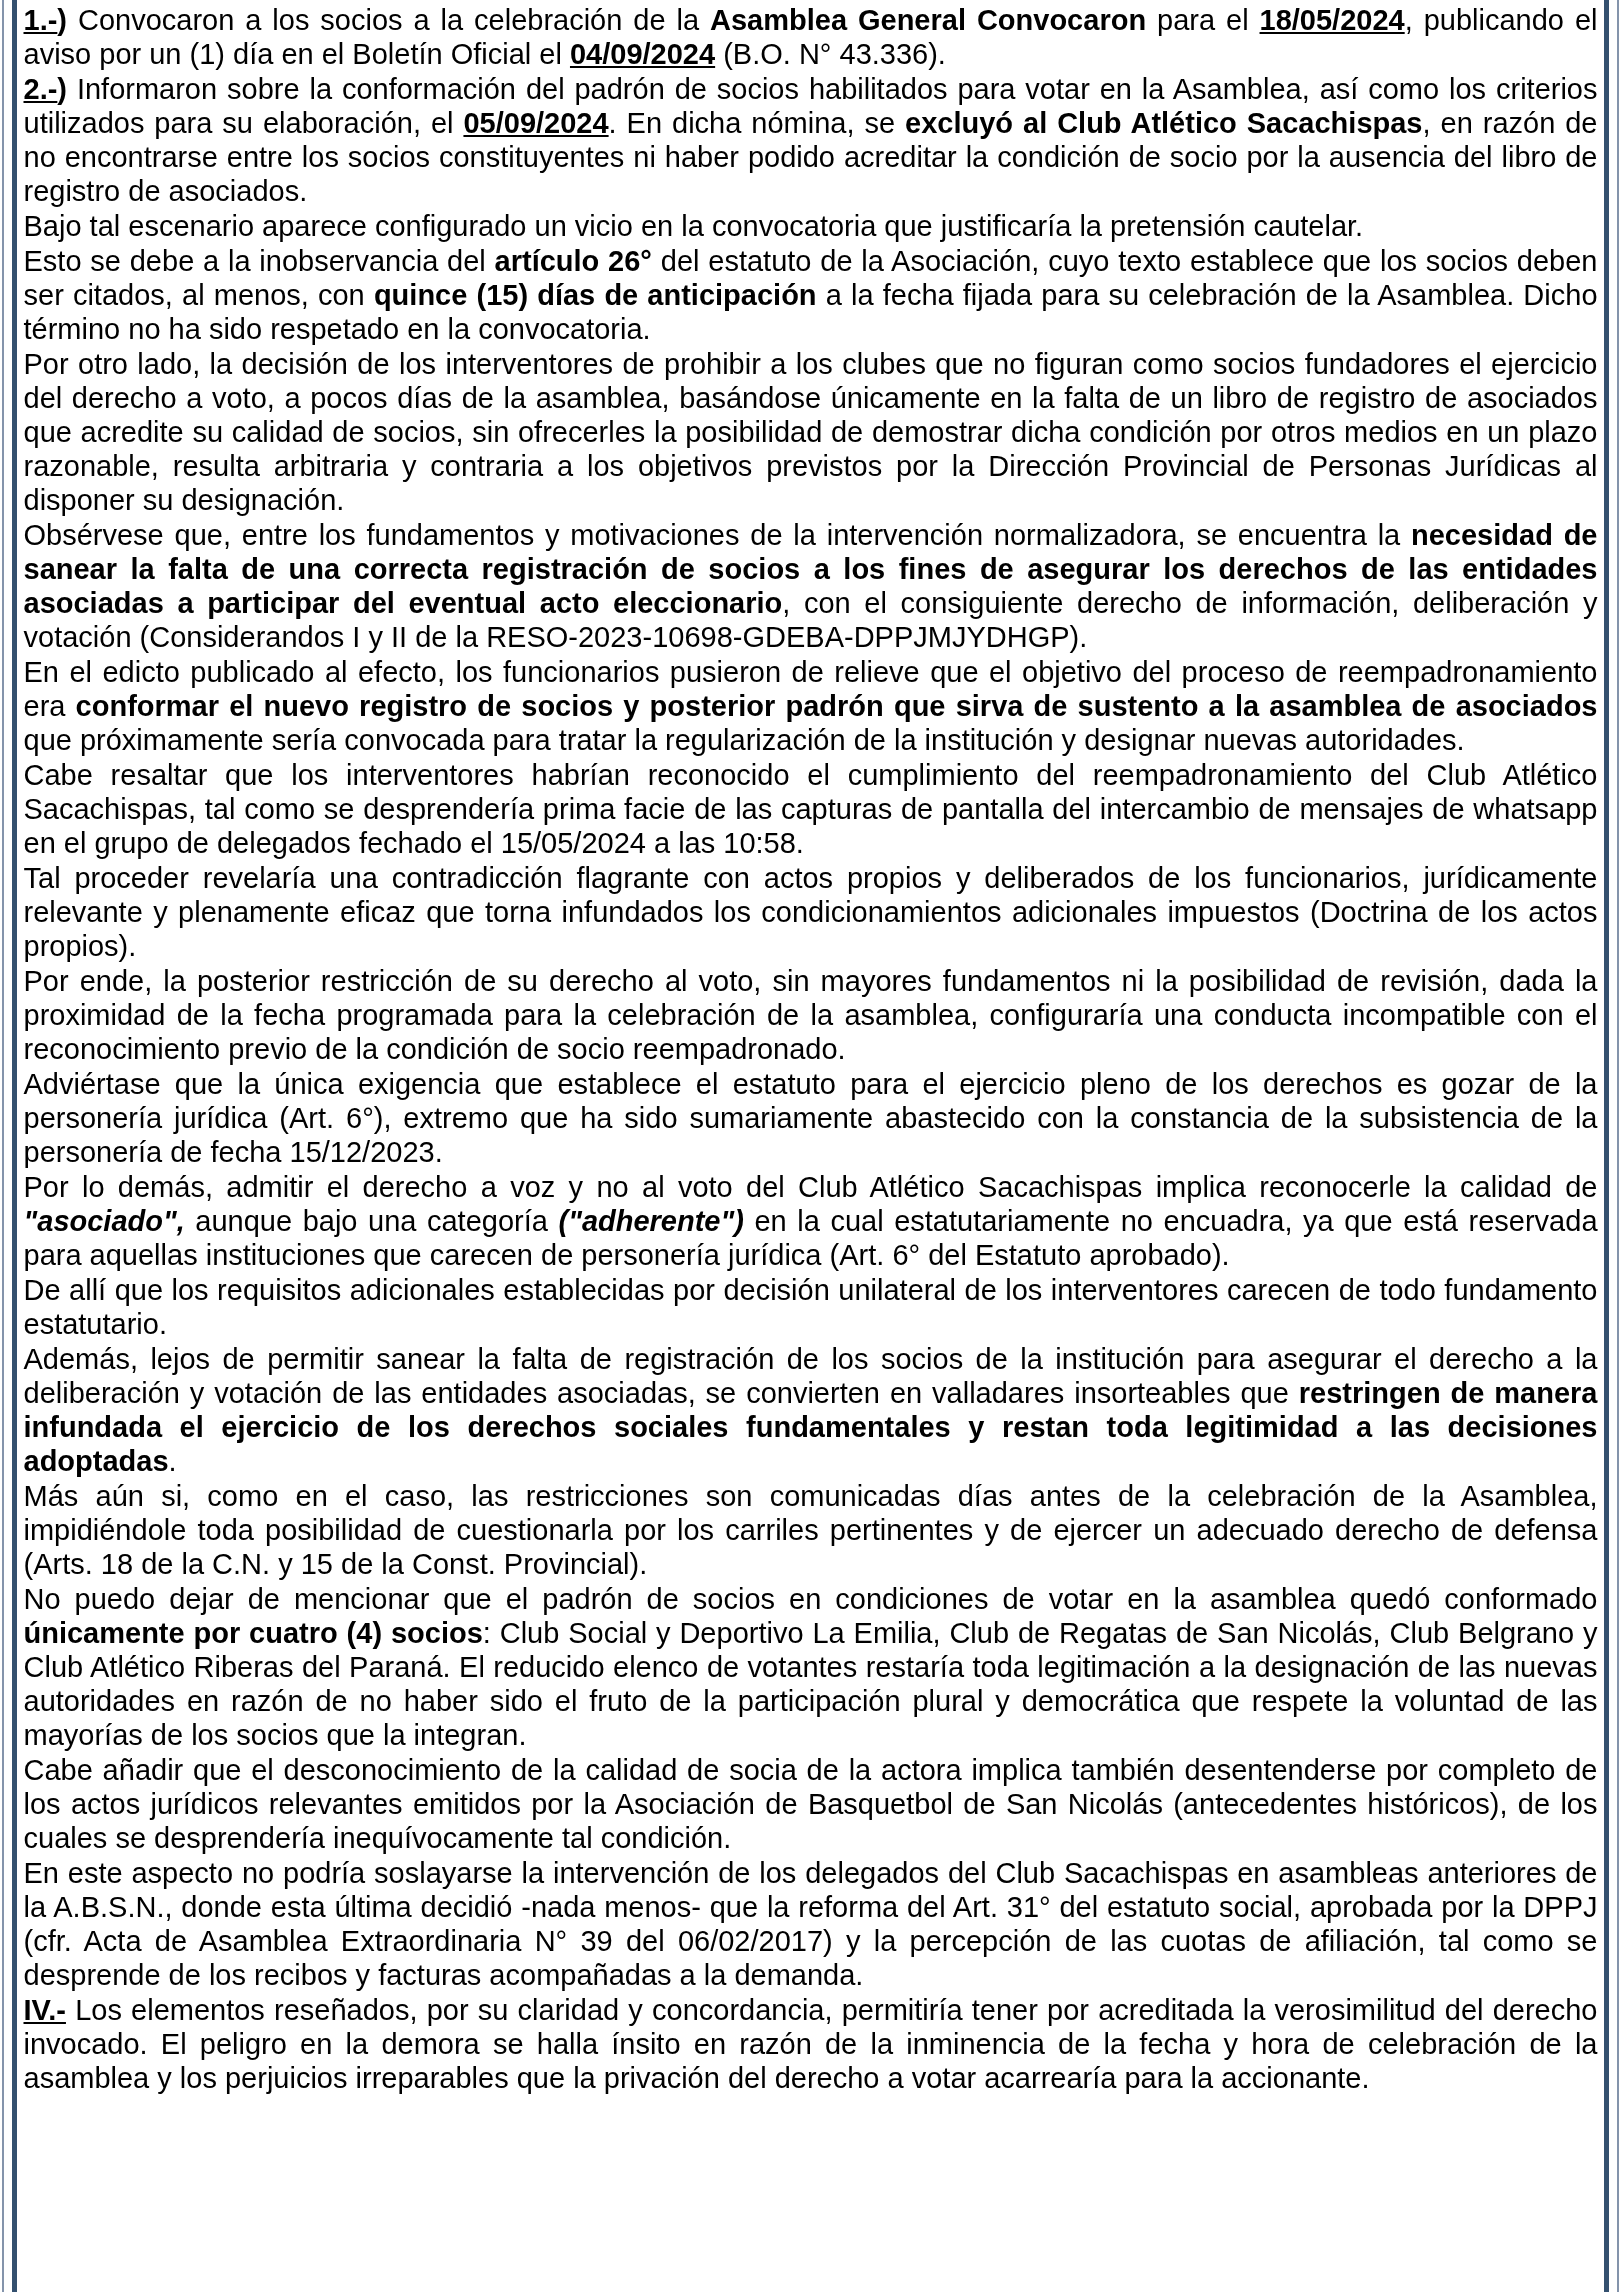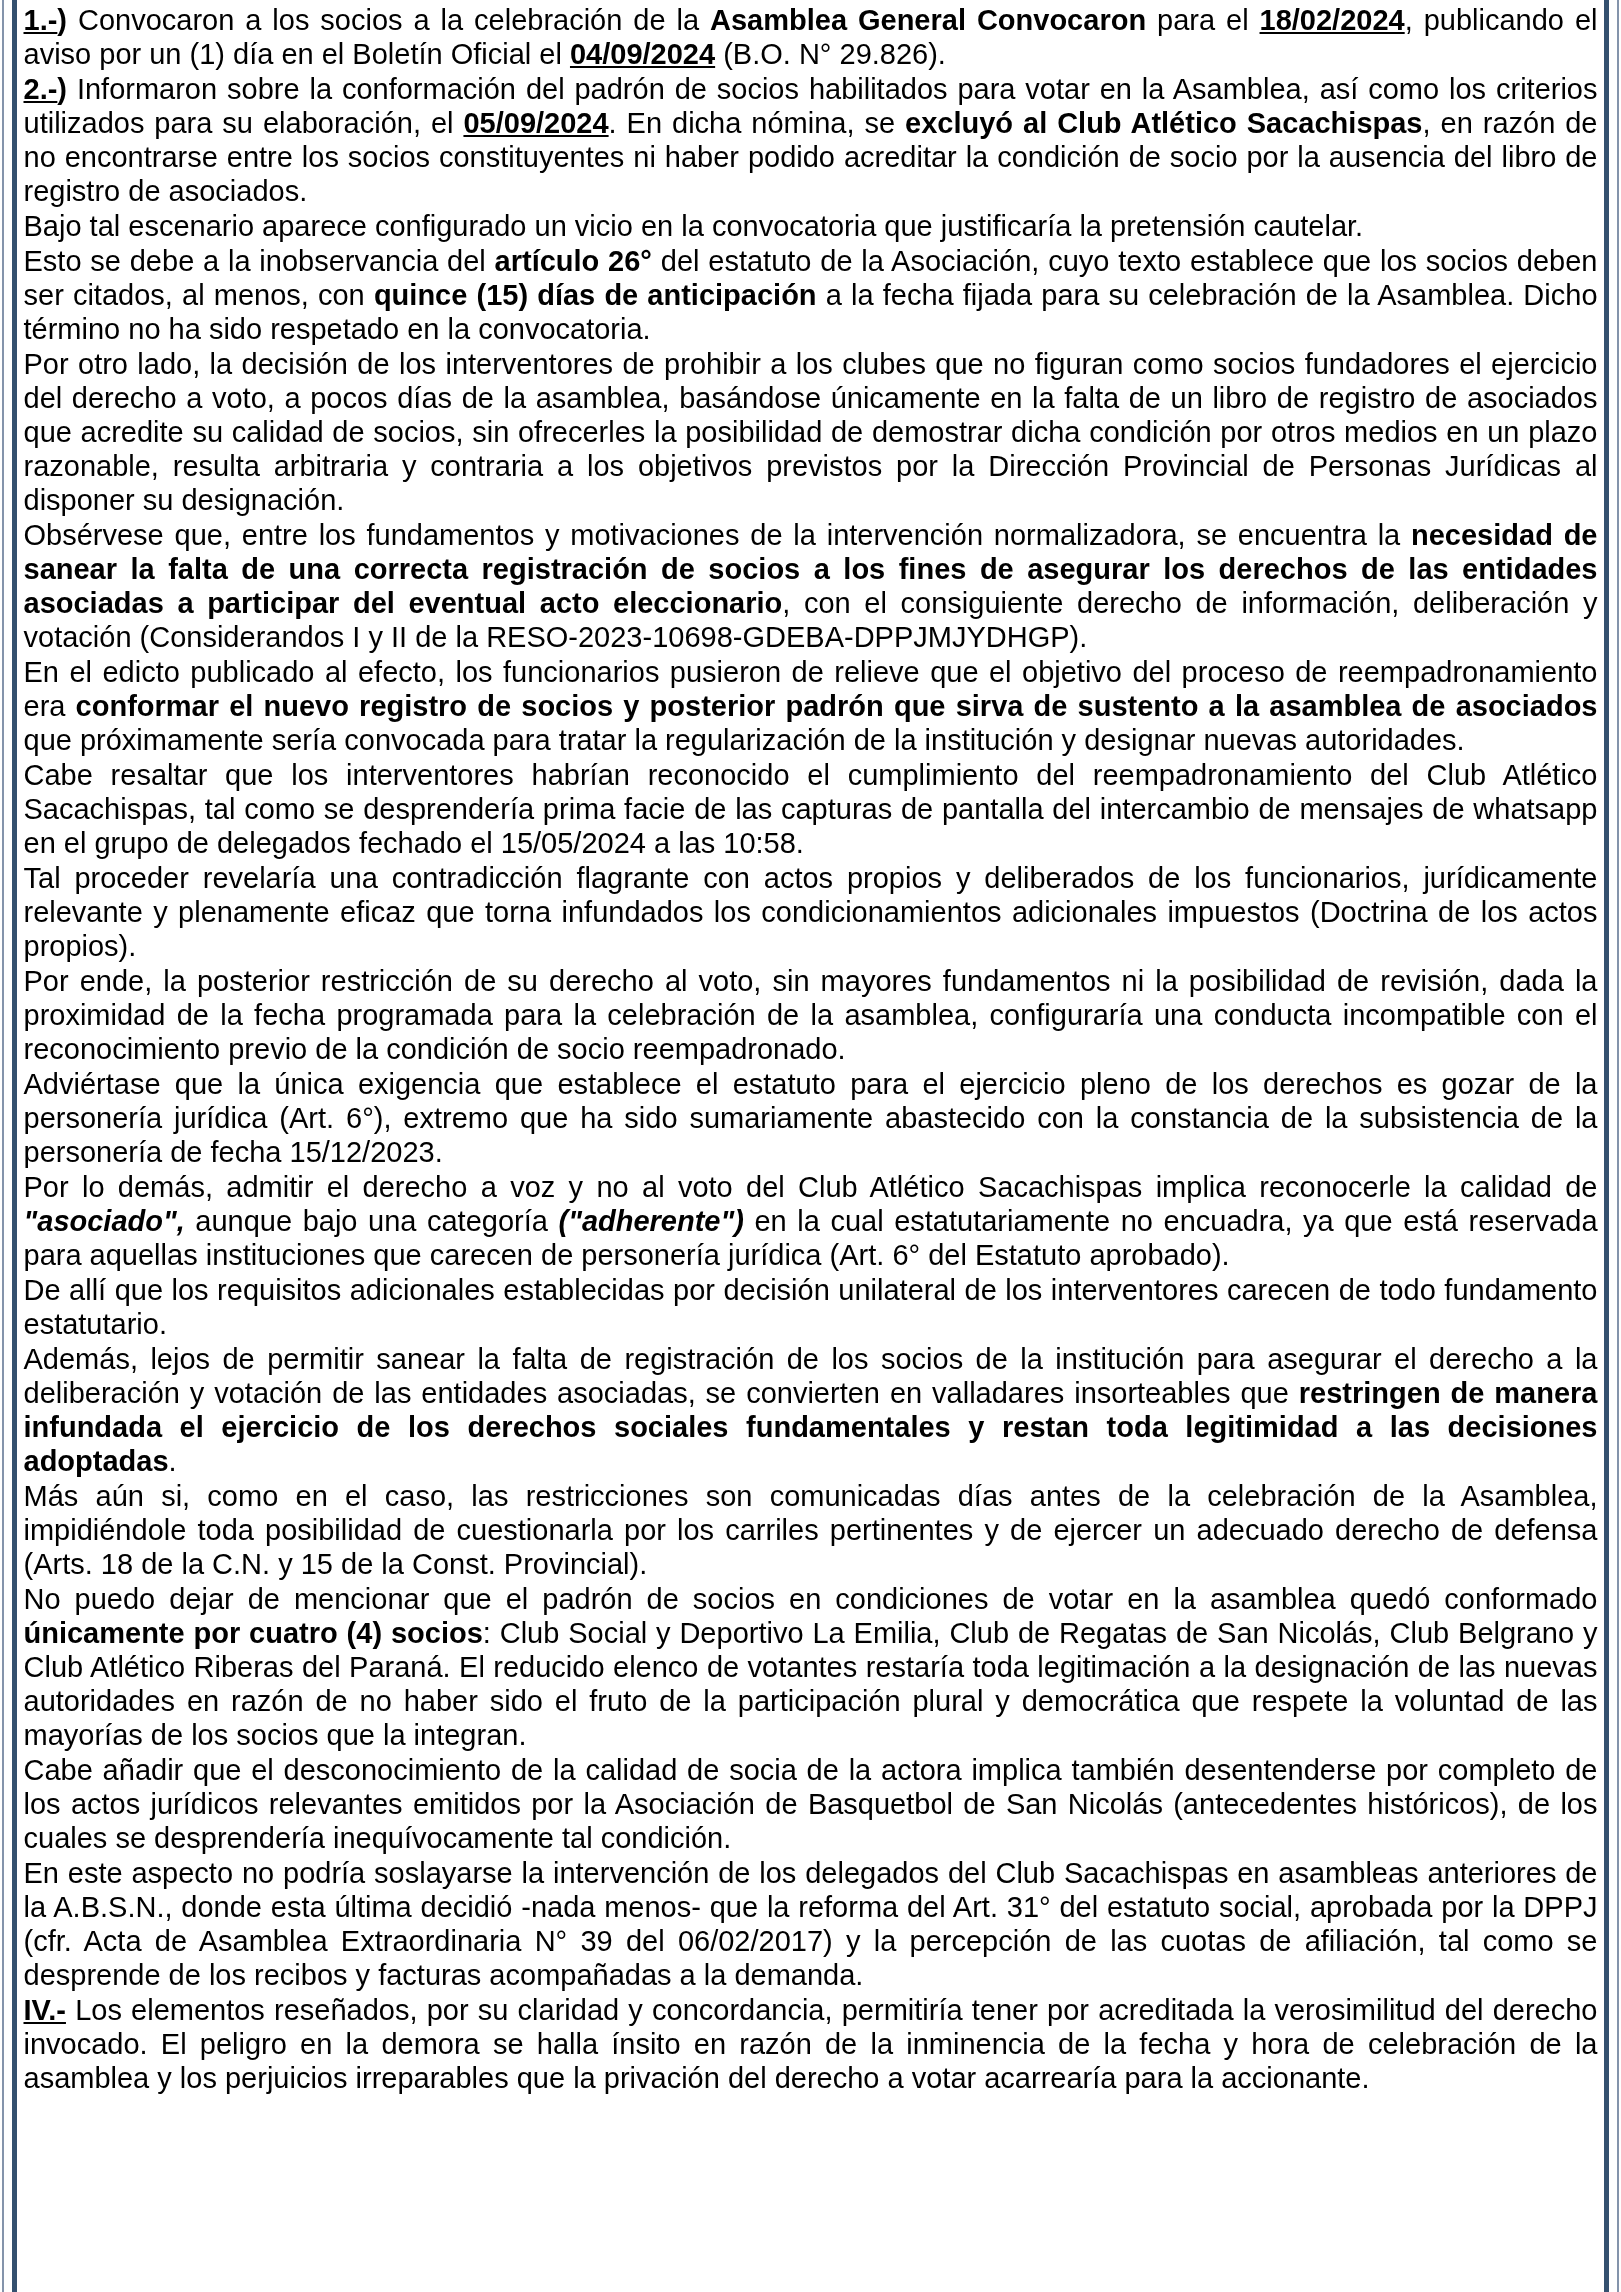--- a/index.html
+++ b/index.html
@@ -45,21 +45,21 @@
 </style>
 </head>
 <body>
 
 <div class="page" style="background: rgb(255, 255, 255);">
   <div class="edge edge-left-outer" style="background: rgb(132, 148, 171);"></div>
   <div class="edge edge-left-inner" style="background: rgb(52, 80, 111);"></div>
   <div class="edge edge-right-inner" style="background: rgb(52, 80, 111);"></div>
   <div class="edge edge-right-outer" style="background: rgb(132, 148, 171);"></div>
   <div class="content" id="doc-content" style="color: rgb(0, 0, 0);">
-      <p class="para"><span class="b u">1.-</span><span class="b">) </span><span>Convocaron a los socios a la celebración de la </span><span class="b">Asamblea General Convocaron</span><span> para el </span><span class="b u">18/02/2024</span><span>, publicando el aviso por un (1) día en el Boletín Oficial el </span><span class="b u">04/09/2024</span><span> (B.O. N° 29.826).</span></p>
+      <p class="para"><span class="b u">1.-</span><span class="b">) </span><span>Convocaron a los socios a la celebración de la </span><span class="b">Asamblea General Convocaron</span><span> para el </span><span class="b u">18/05/2024</span><span>, publicando el aviso por un (1) día en el Boletín Oficial el </span><span class="b u">04/09/2024</span><span> (B.O. N° 43.336).</span></p>
       <p class="para"><span class="b u">2.-</span><span class="b">) </span><span>Informaron sobre la conformación del padrón de socios habilitados para votar en la Asamblea, así como los criterios utilizados para su elaboración, el </span><span class="b u">05/09/2024</span><span>. En dicha nómina, se </span><span class="b">excluyó al Club Atlético Sacachispas</span><span>, en razón de no encontrarse entre los socios constituyentes ni haber podido acreditar la condición de socio por la ausencia del libro de registro de asociados.</span></p>
       <p class="para"><span>Bajo tal escenario aparece configurado un vicio en la convocatoria que justificaría la pretensión cautelar.</span></p>
       <p class="para"><span>Esto se debe a la inobservancia del </span><span class="b">artículo 26°</span><span> del estatuto de la Asociación, cuyo texto establece que los socios deben ser citados, al menos, con </span><span class="b">quince (15) días de anticipación</span><span> a la fecha fijada para su celebración de la Asamblea. Dicho término no ha sido respetado en la convocatoria.</span></p>
       <p class="para"><span>Por otro lado, la decisión de los interventores de prohibir a los clubes que no figuran como socios fundadores el ejercicio del derecho a voto, a pocos días de la asamblea, basándose únicamente en la falta de un libro de registro de asociados que acredite su calidad de socios, sin ofrecerles la posibilidad de demostrar dicha condición por otros medios en un plazo razonable, resulta arbitraria y contraria a los objetivos previstos por la Dirección Provincial de Personas Jurídicas al disponer su designación.</span></p>
       <p class="para"><span>Obsérvese que, entre los fundamentos y motivaciones de la intervención normalizadora, se encuentra la </span><span class="b">necesidad de sanear la falta de una correcta registración de socios a los fines de asegurar los derechos de las entidades asociadas a participar del eventual acto eleccionario</span><span>, con el consiguiente derecho de información, deliberación y votación (Considerandos I y II de la RESO-2023-10698-GDEBA-DPPJMJYDHGP).</span></p>
       <p class="para"><span>En el edicto publicado al efecto, los funcionarios pusieron de relieve que el objetivo del proceso de reempadronamiento era </span><span class="b">conformar el nuevo registro de socios y posterior padrón que sirva de sustento a la asamblea de asociados</span><span> que próximamente sería convocada para tratar la regularización de la institución y designar nuevas autoridades.</span></p>
       <p class="para"><span>Cabe resaltar que los interventores habrían reconocido el cumplimiento del reempadronamiento del Club Atlético Sacachispas, tal como se desprendería prima facie de las capturas de pantalla del intercambio de mensajes de whatsapp en el grupo de delegados fechado el 15/05/2024 a las 10:58.</span></p>
       <p class="para"><span>Tal proceder revelaría una contradicción flagrante con actos propios y deliberados de los funcionarios, jurídicamente relevante y plenamente eficaz que torna infundados los condicionamientos adicionales impuestos (Doctrina de los actos propios).</span></p>
       <p class="para"><span>Por ende, la posterior restricción de su derecho al voto, sin mayores fundamentos ni la posibilidad de revisión, dada la proximidad de la fecha programada para la celebración de la asamblea, configuraría una conducta incompatible con el reconocimiento previo de la condición de socio reempadronado.</span></p>
       <p class="para"><span>Adviértase que la única exigencia que establece el estatuto para el ejercicio pleno de los derechos es gozar de la personería jurídica (Art. 6°), extremo que ha sido sumariamente abastecido con la constancia de la subsistencia de la personería de fecha 15/12/2023.</span></p>

